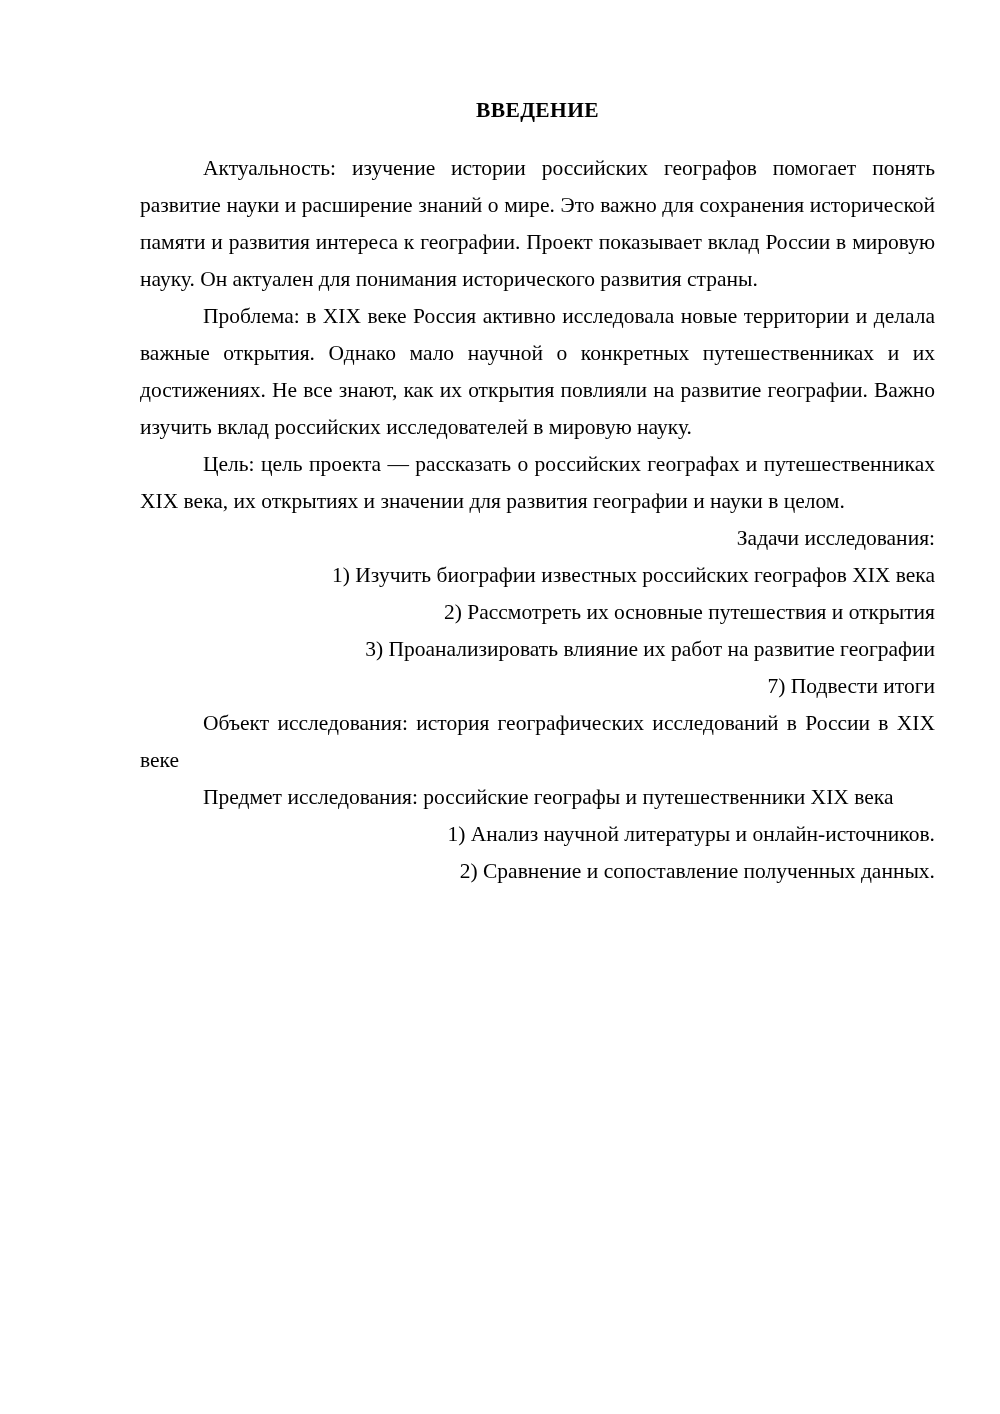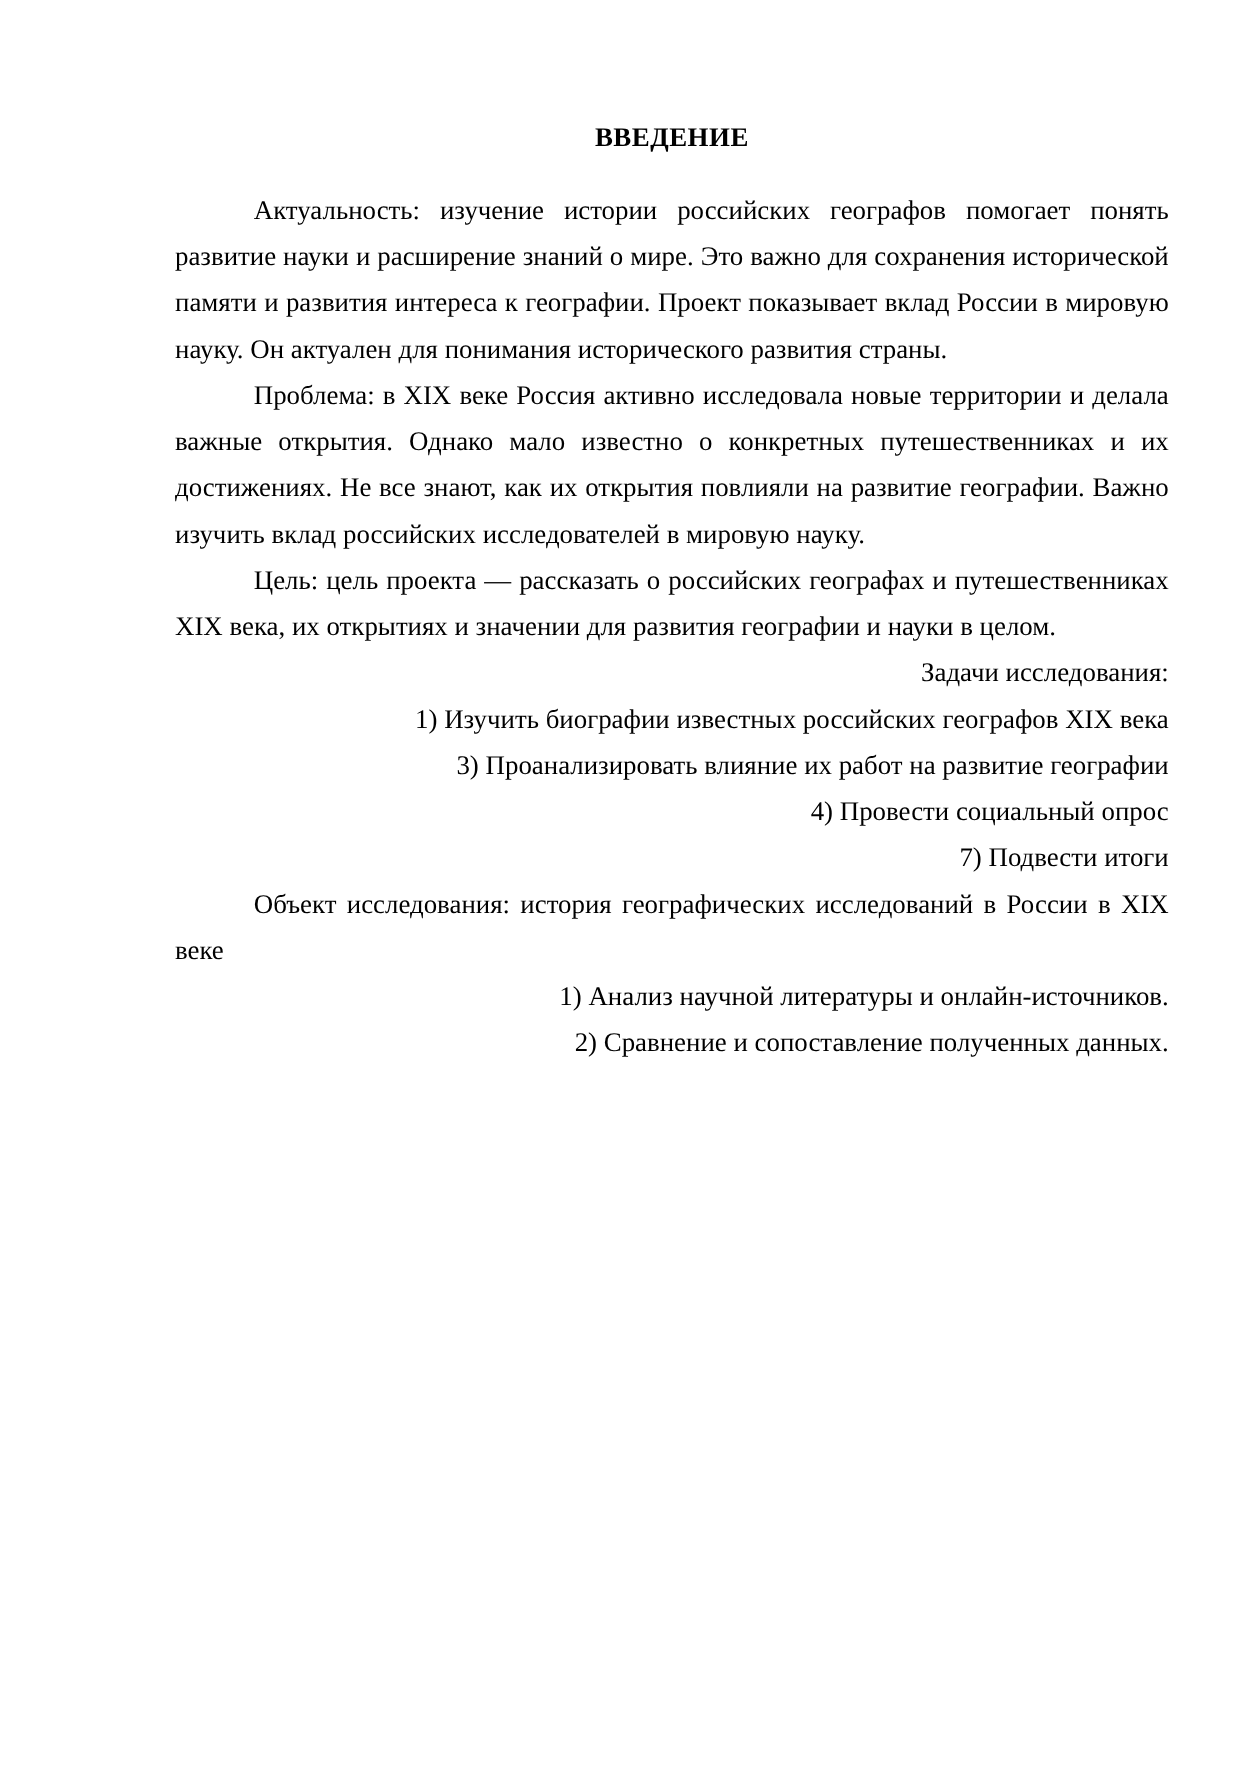--- a/index.html
+++ b/index.html
@@ -71,28 +71,29 @@
 </head>
 <body>
 
 <div class="page">
 
   <div class="content">
     <h1 class="doc-title">ВВЕДЕНИЕ</h1>
 
     <div id="blocks-container">
         <p class="para">Актуальность: изучение истории российских географов помогает понять развитие науки и расширение знаний о мире. Это важно для сохранения исторической памяти и развития интереса к географии. Проект показывает вклад России в мировую науку. Он актуален для понимания исторического развития страны.</p>
-        <p class="para">Проблема: в XIX веке Россия активно исследовала новые территории и делала важные открытия. Однако мало известно о конкретных путешественниках и их достижениях. Не все знают, как их открытия повлияли на развитие географии. Важно изучить вклад российских исследователей в мировую науку.</p>
+        <p class="para">Проблема: в XIX веке Россия активно исследовала новые территории и делала важные открытия. Однако мало научной о конкретных путешественниках и их достижениях. Не все знают, как их открытия повлияли на развитие географии. Важно изучить вклад российских исследователей в мировую науку.</p>
         <p class="para">Цель: цель проекта — рассказать о российских географах и путешественниках XIX века, их открытиях и значении для развития географии и науки в целом.</p>
         <p class="lead-line">Задачи исследования:</p>
         <p class="num-item">1) Изучить биографии известных российских географов XIX века</p>
+        <p class="num-item">2) Рассмотреть их основные путешествия и открытия</p>
         <p class="num-item">3) Проанализировать влияние их работ на развитие географии</p>
-        <p class="num-item">4) Провести социальный опрос</p>
         <p class="num-item">7) Подвести итоги</p>
         <p class="para">Объект исследования: история географических исследований в России в XIX веке</p>
+        <p class="para">Предмет исследования: российские географы и путешественники XIX века</p>
         <p class="num-item">1) Анализ научной литературы и онлайн-источников.</p>
         <p class="num-item">2) Сравнение и сопоставление полученных данных.</p>
       </div>
   </div>
 
   <div class="page-number">3</div>
 
 </div>
 
 </body></html>

